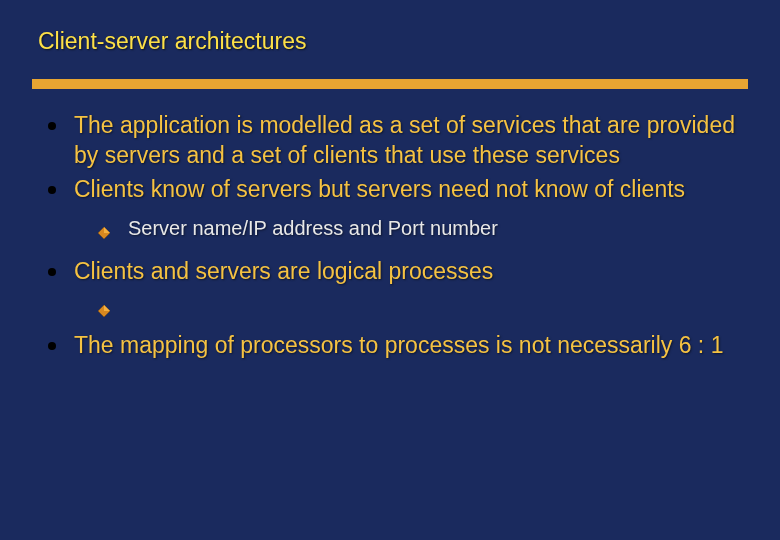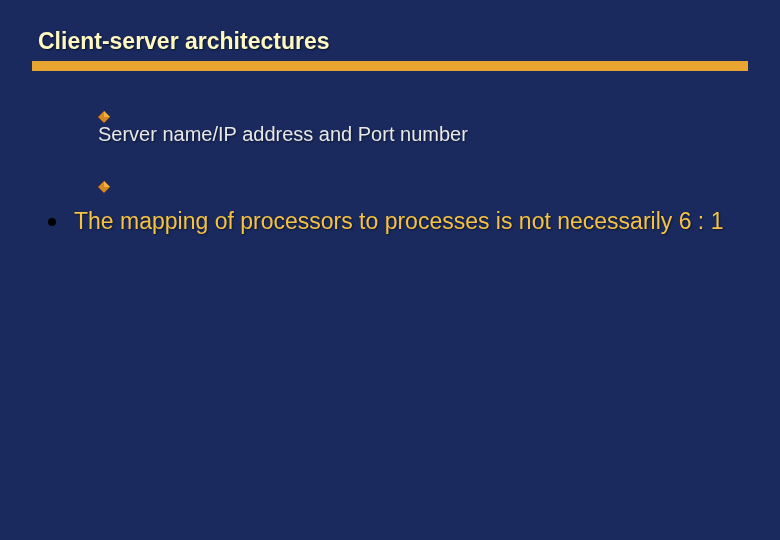--- a/index.html
+++ b/index.html
@@ -11,25 +11,25 @@
     width: 780px;
     height: 540px;
     background: #1a2a5e;
     font-family: Arial, Helvetica, sans-serif;
     overflow: hidden;
   }
   .header {
     padding: 28px 38px 0 38px;
   }
   .title {
-    color: #fef9c3;
+    color: #fde047;
     font-size: 23px;
-    font-weight: bold;
+    font-weight: normal;
     text-shadow: 1px 1px 2px rgba(0,0,0,0.6);
-    margin-bottom: 6px;
+    margin-bottom: 24px;
   }
   .divider {
     height: 10px;
     background: #e8a532;
     margin-left: -6px;
     margin-right: -6px;
   }
   .content {
     padding: 22px 42px 0 42px;
   }
@@ -49,25 +49,24 @@
     margin-left: 6px;
   }
   .bullet-text {
     color: #f5c242;
     font-size: 23px;
     line-height: 1.3;
     text-shadow: 1px 1px 2px rgba(0,0,0,0.5);
   }
   .sub-row {
     display: flex;
-    align-items: flex-start;
+    align-items: center;
     margin-top: 10px;
     margin-bottom: 10px;
     margin-left: 56px;
-    flex-direction: column;
   }
   .sub-diamond {
     width: 12px;
     height: 12px;
     flex-shrink: 0;
     margin-top: 6px;
     margin-right: 18px;
   }
   .sub-text {
     color: #e8e8e8;
@@ -82,34 +81,46 @@
 </head>
 <body>
 
 <div class="header">
   <div class="title">Client-server architectures</div>
   <div class="divider"></div>
 </div>
 
 <div class="content">
 
+  <div class="bullet-row">
+    <div class="bullet-dot"></div>
+    <div class="bullet-text">The application is modelled as a set of services that are provided by servers and a set of clients that use these services</div>
+  </div>
 
+  <div class="bullet-row">
+    <div class="bullet-dot"></div>
+    <div class="bullet-text">Clients know of servers but servers need not know of clients</div>
+  </div>
 
   <div class="sub-row">
     <div class="sub-diamond">
       <svg viewBox="0 0 12 12" width="12" height="12">
         <polygon points="6,0 12,6 6,12 0,6" fill="#d88820" stroke="#7a4a10" stroke-width="0.5"></polygon>
         <polygon points="6,0 12,6 6,6" fill="#f5b040"></polygon>
       </svg>
     </div>
     <div class="sub-text">Server name/IP address and Port number</div>
   </div>
 
   <div class="spacer"></div>
 
+  <div class="bullet-row">
+    <div class="bullet-dot"></div>
+    <div class="bullet-text">Clients and servers are logical processes</div>
+  </div>
 
   <div class="sub-row">
     <div class="sub-diamond">
       <svg viewBox="0 0 12 12" width="12" height="12">
         <polygon points="6,0 12,6 6,12 0,6" fill="#d88820" stroke="#7a4a10" stroke-width="0.5"></polygon>
         <polygon points="6,0 12,6 6,6" fill="#f5b040"></polygon>
       </svg>
     </div>
   </div>
 

